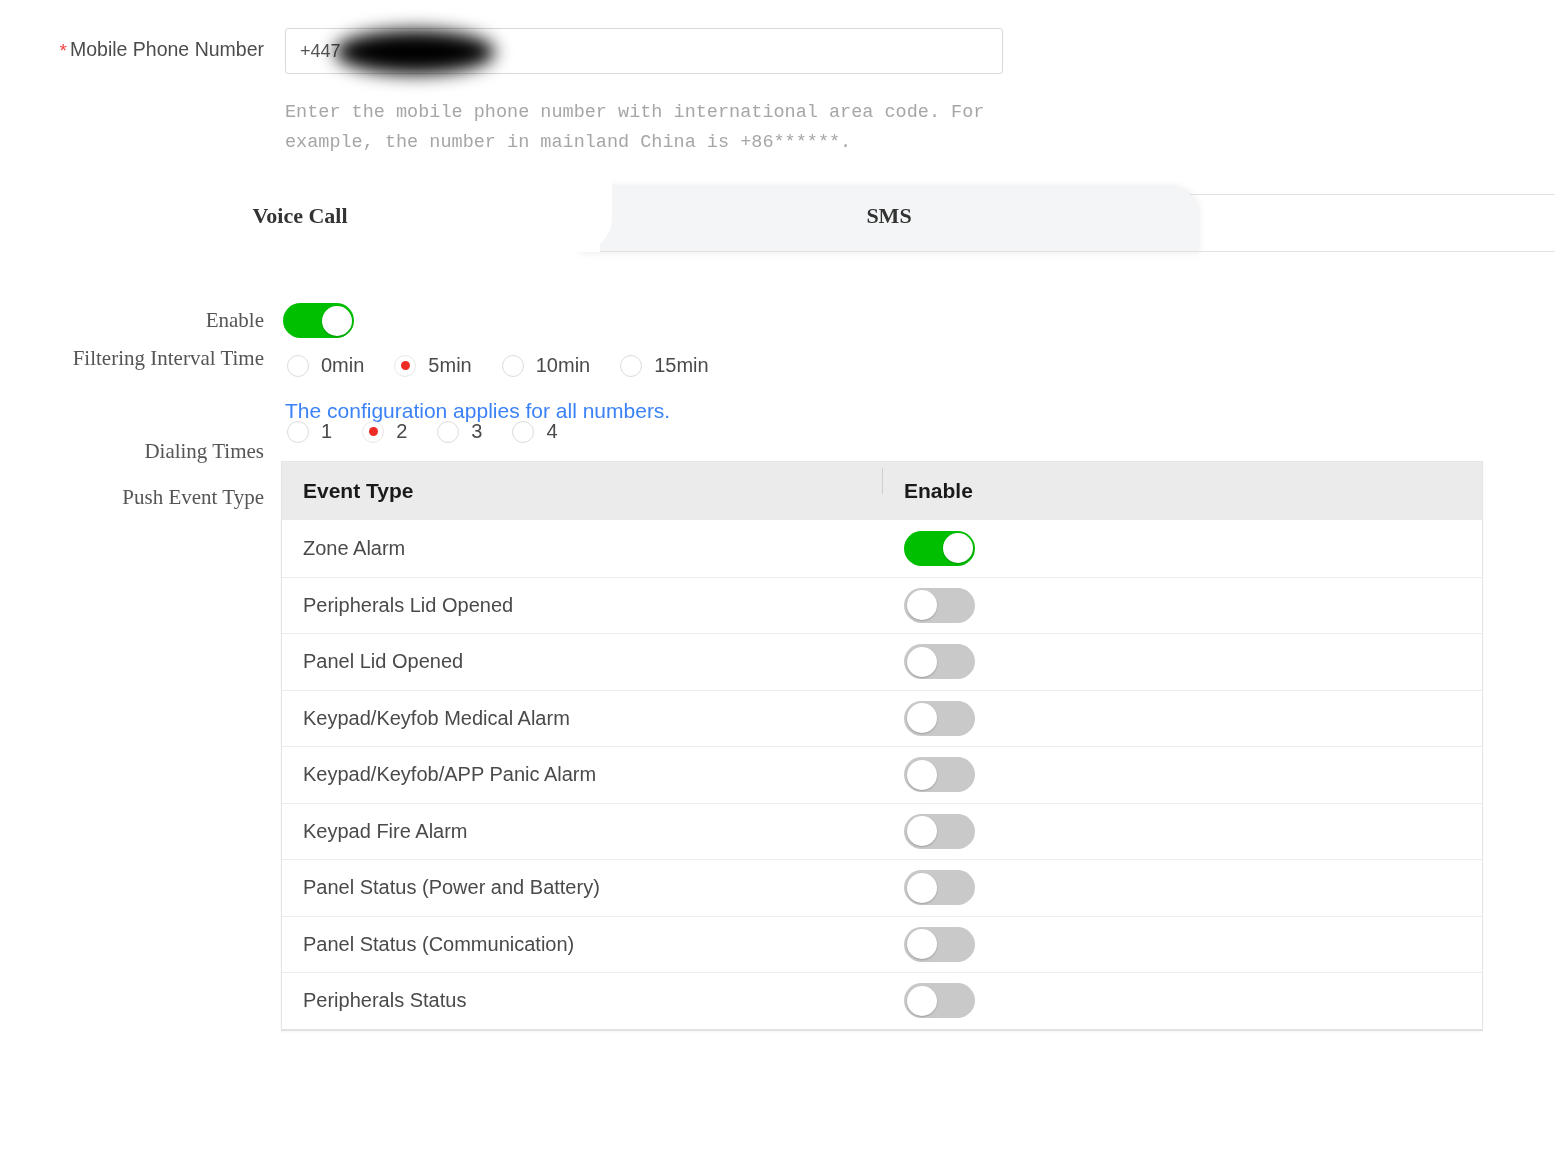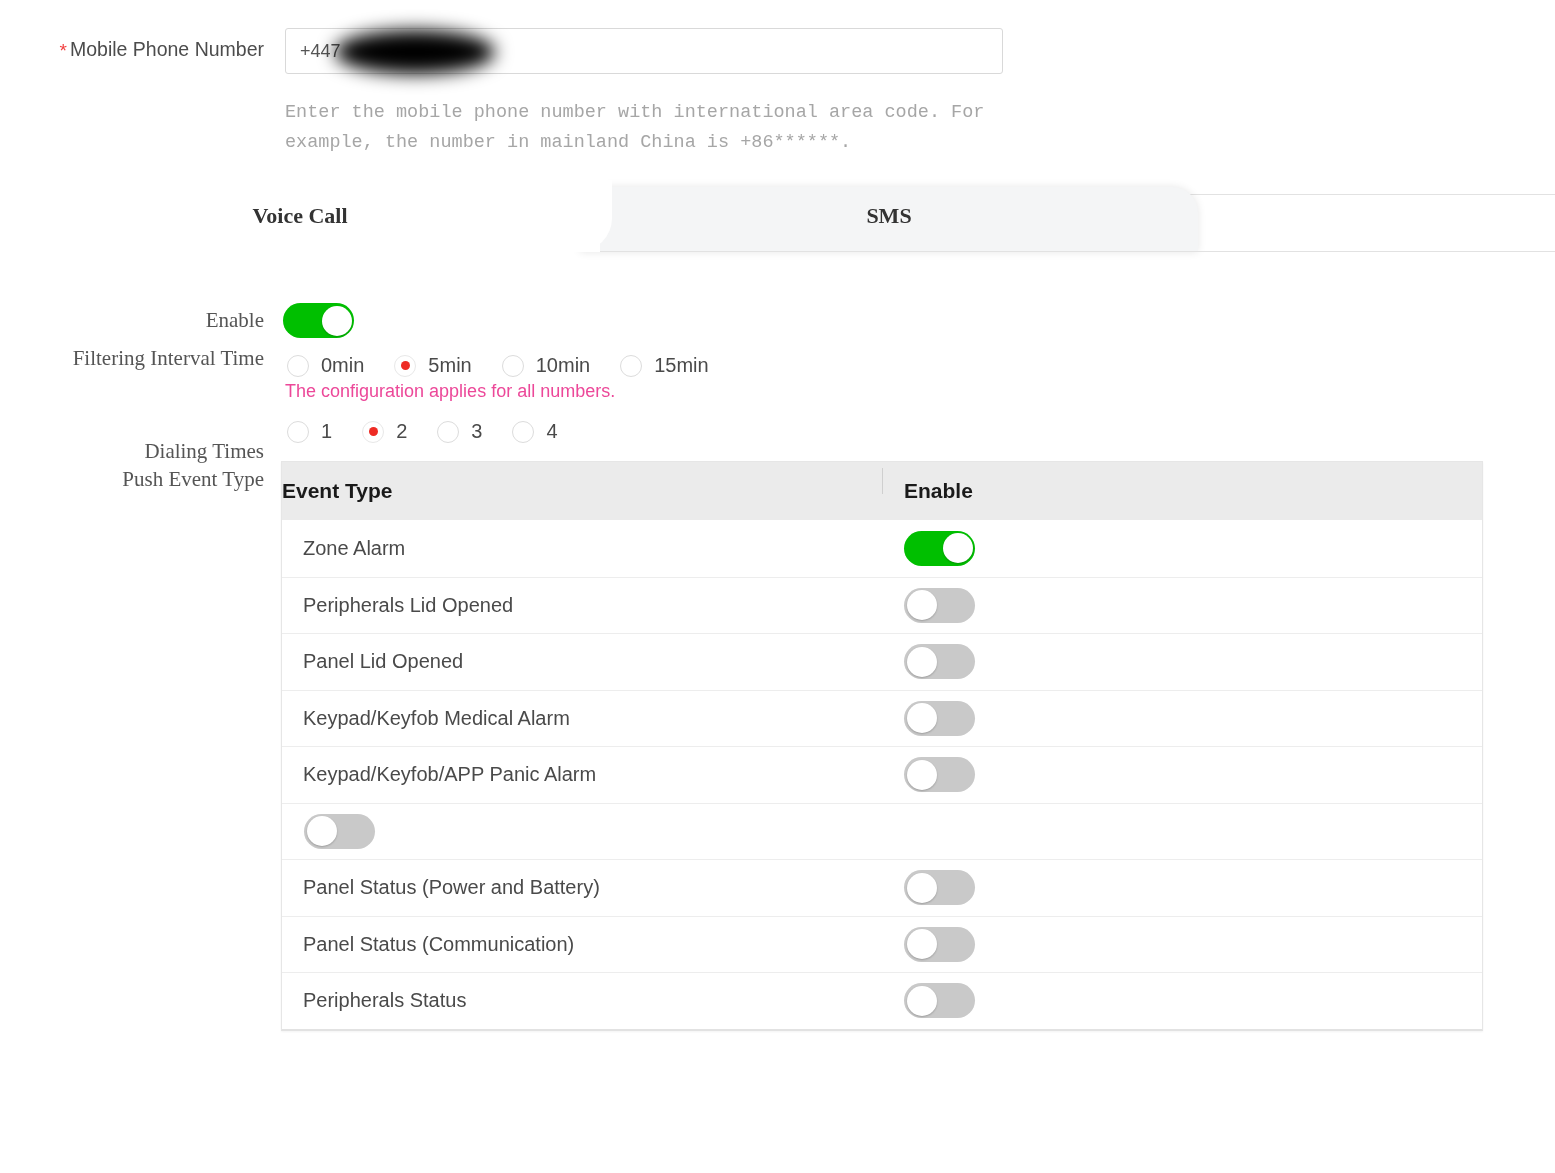--- a/index.html
+++ b/index.html
@@ -226,48 +226,49 @@
   .radio-text {
     margin-left: 12px;
     font-family: "Liberation Sans", sans-serif;
     font-size: 20px;
     color: #4a4a4a;
     white-space: nowrap;
   }
 
   .sub-note {
     position: absolute;
-    left: 285px; top: 42px;
-    font-family: "Liberation Sans", sans-serif;
-    font-size: 18px;
-    color: #ec4899;
+    left: 285px; top: 60px;
+    font-family: "Liberation Sans", sans-serif;
+    font-size: 21px;
+    color: #3b82f6;
     white-space: nowrap;
   }
 
   
   .row-table { position: relative; }
   .row-table .row-label {
-    top: 6px;
+    top: 24px;
   }
   .evt-table {
     position: absolute;
     left: 281px; top: 0;
     width: 1202px;
     background: #fff;
     border: 1px solid #e6e6e6;
     border-bottom: 2px solid #e2e2e2;
     box-shadow: 0 1px 2px rgba(0,0,0,0.05);
   }
   .evt-head {
     display: flex;
     align-items: center;
     height: 58px;
     background: #ebebeb;
   }
   .evt-head .col-name {
+    padding-left: 21px;
     font-family: "Liberation Sans", sans-serif;
     font-size: 21px;
     font-weight: bold;
     color: #1a1a1a;
     width: 600px;
   }
   .evt-head .col-enable {
     position: relative;
     font-family: "Liberation Sans", sans-serif;
     font-size: 21px;
@@ -432,20 +433,21 @@
             </div>
             <div class="evt-row">
               <div class="cell-name">Keypad/Keyfob/APP Panic Alarm</div>
               <div class="cell-enable">
                 <span class="switch">
                   <span class="knob"></span>
                 </span>
               </div>
             </div>
             <div class="evt-row">
+              <div class="cell-name">Keypad Fire Alarm</div>
               <div class="cell-enable">
                 <span class="switch">
                   <span class="knob"></span>
                 </span>
               </div>
             </div>
             <div class="evt-row">
               <div class="cell-name">Panel Status (Power and Battery)</div>
               <div class="cell-enable">
                 <span class="switch">

